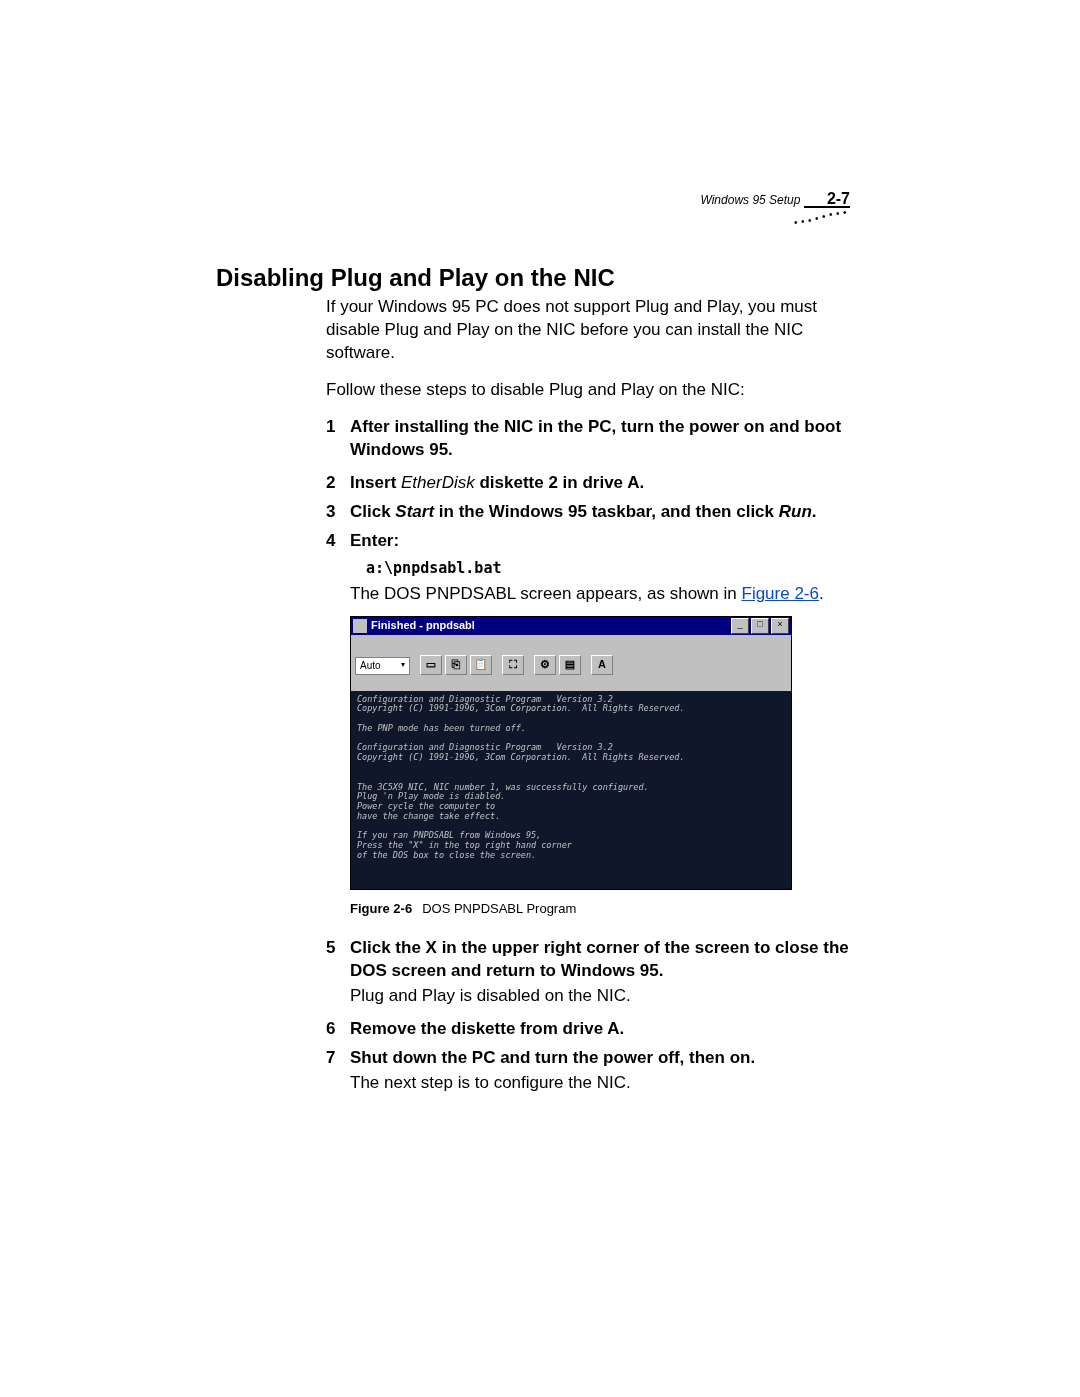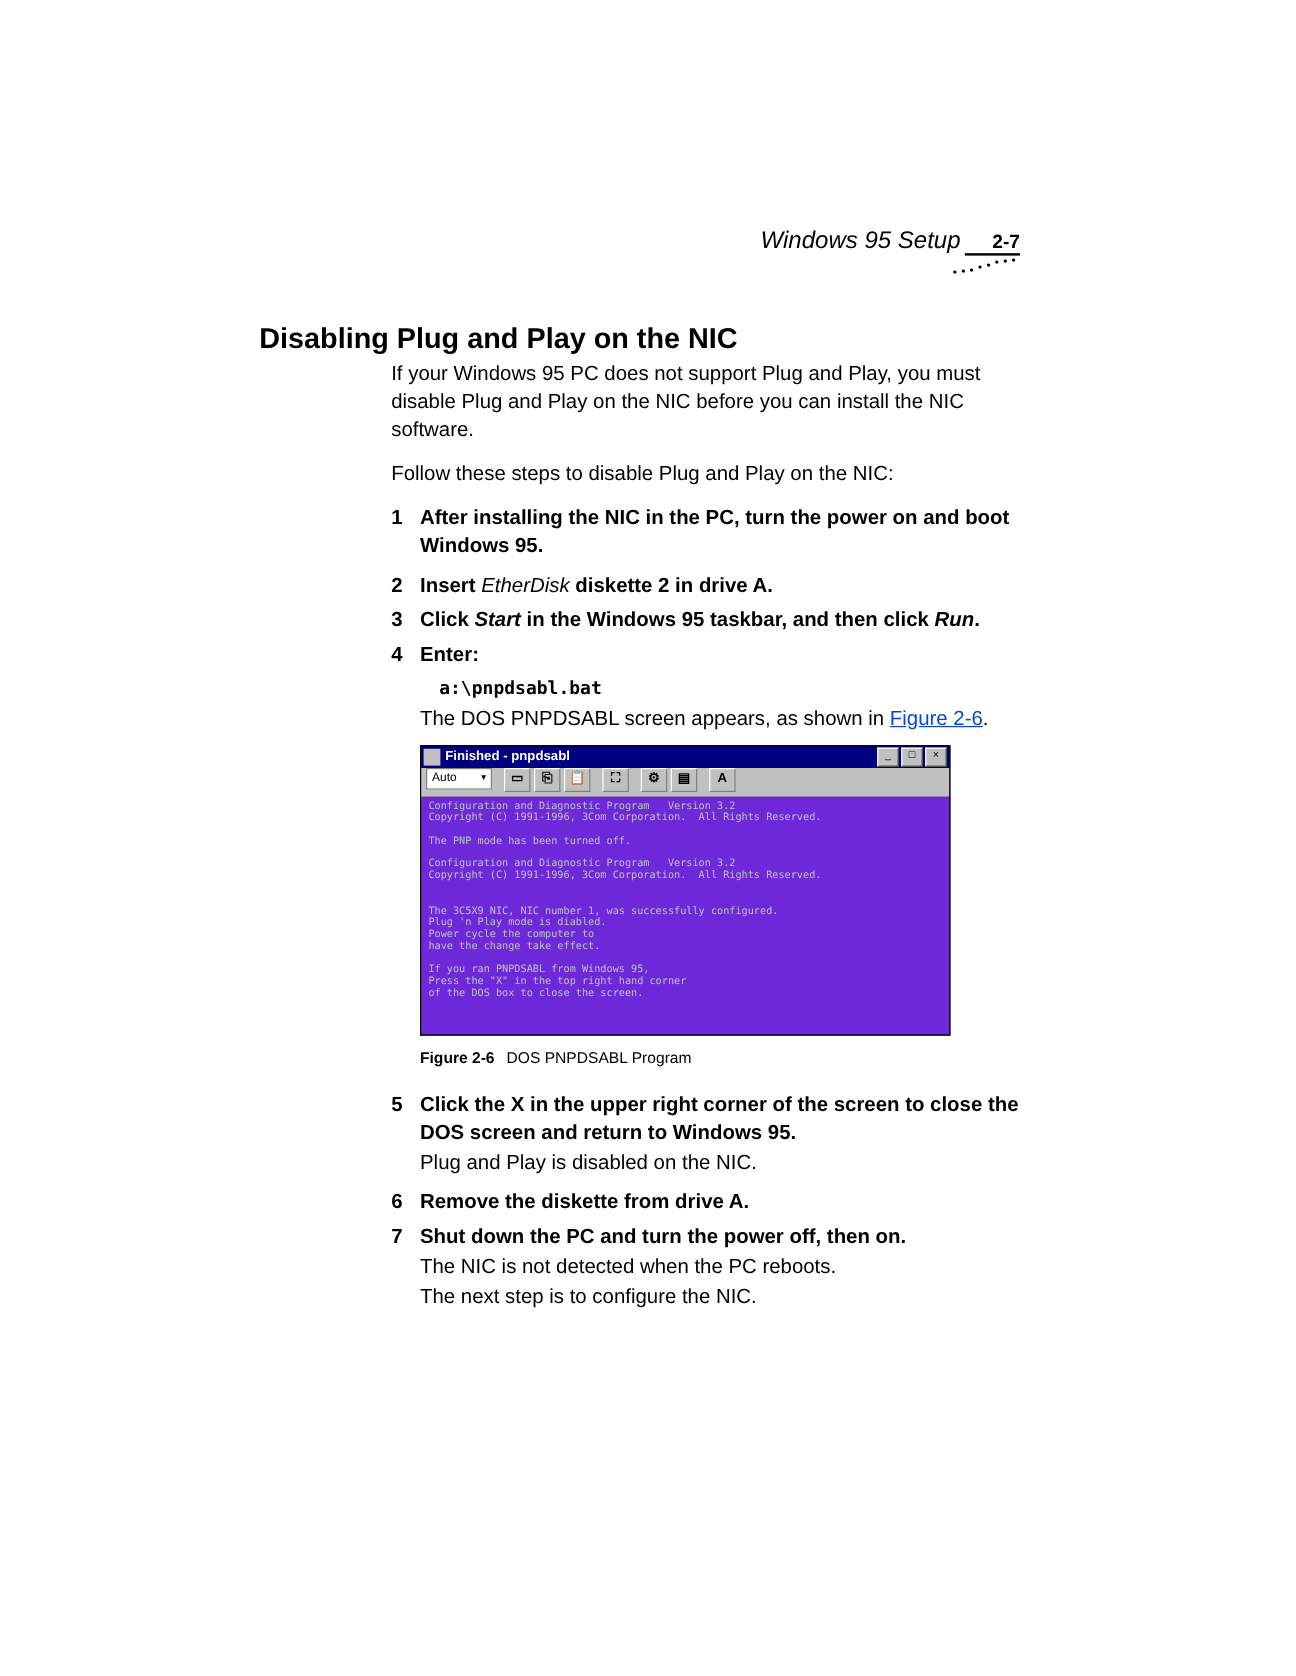--- a/index.html
+++ b/index.html
@@ -14,21 +14,21 @@
   }
   .page {
     padding: 190px 230px 0 216px;
   }
   .running-head {
     text-align: right;
     margin-bottom: 6px;
   }
   .running-head .chap {
     font-style: italic;
-    font-size: 20px;
+    font-size: 12px;
     margin-right: 22px;
   }
   .running-head .pg {
     font-weight: 700;
     font-size: 16px;
   }
   .header-rule-wrap {
     position: relative;
     height: 20px;
     margin-bottom: 30px;
@@ -140,22 +140,22 @@
     margin-left: 2px;
     font-size: 9px;
     line-height: 11px;
     text-align: center;
     color:#000;
   }
   .toolbar {
     background: #c0c0c0;
     height: 24px;
     display: flex;
-    align-items: flex-start;
-    padding: 0 4px;
+    align-items: flex-end;
+    padding: 16px 4px;
     gap: 3px;
   }
   .tb-combo {
     background:#fff;
     border:1px solid #808080;
     height:16px;
     font-size:10px;
     padding:0 4px;
     display:flex;
     align-items:center;
@@ -170,28 +170,29 @@
     width:20px;height:18px;
     background:#c0c0c0;
     border:1px solid #fff;
     border-right-color:#808080;
     border-bottom-color:#808080;
     display:flex;align-items:center;justify-content:center;
     font-size:11px;font-weight:700;color:#000;
   }
   .tb-sep{width:4px;}
   .console {
-    background:#6d28d9;
+    background:#0f172a;
     color:#c0c0c0;
     font-family:"Lucida Console","Consolas",monospace;
     font-size:8.5px;
     line-height:1.15;
     padding:4px 6px 28px 6px;
     white-space:pre;
     min-height:150px;
+    font-style:italic;
   }
   .fig-caption {
     font-size: 13px;
     margin: 10px 0 14px 0;
   }
   .fig-caption .fig-label { font-weight:700; margin-right:10px;}
   em.prod { font-style: italic; font-weight:400; }
   em.uiword { font-weight:700; }
   ol.steps > li.plainmargin { margin-bottom:10px; }
 </style>
@@ -301,19 +302,18 @@
         <div class="step-head">Click the X in the upper right corner of the screen to close the DOS screen and return to Windows 95.</div>
         <div class="step-body">Plug and Play is disabled on the NIC.</div>
       </li>
 
       <li>
         <div class="step-head">Remove the diskette from drive A.</div>
       </li>
 
       <li>
         <div class="step-head">Shut down the PC and turn the power off, then on.</div>
-        <div class="step-body">The NIC is not detected when the PC reboots.</div>
         <div class="step-body">The next step is to configure the NIC.</div>
       </li>
 
     </ol>
   </div>
 </div>
 
 </body></html>

